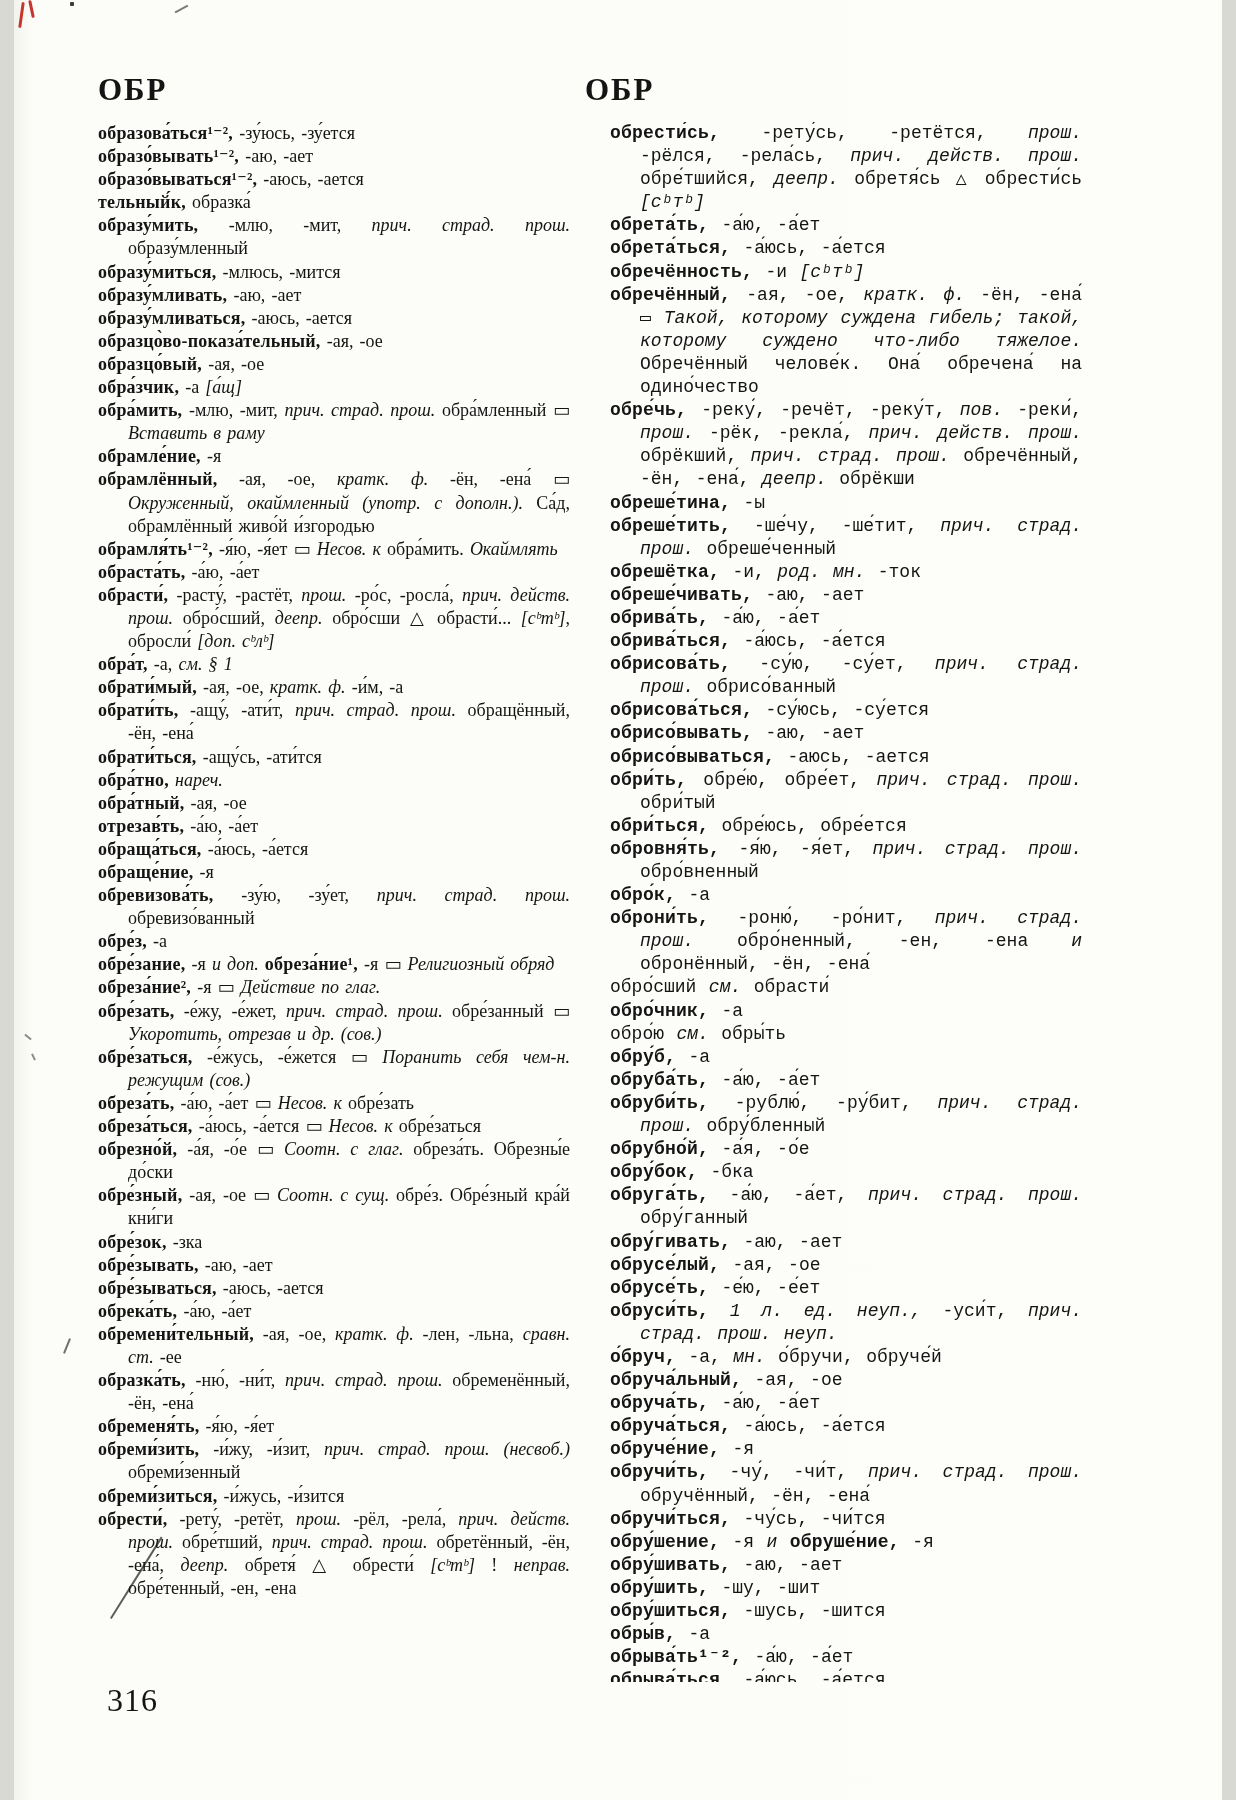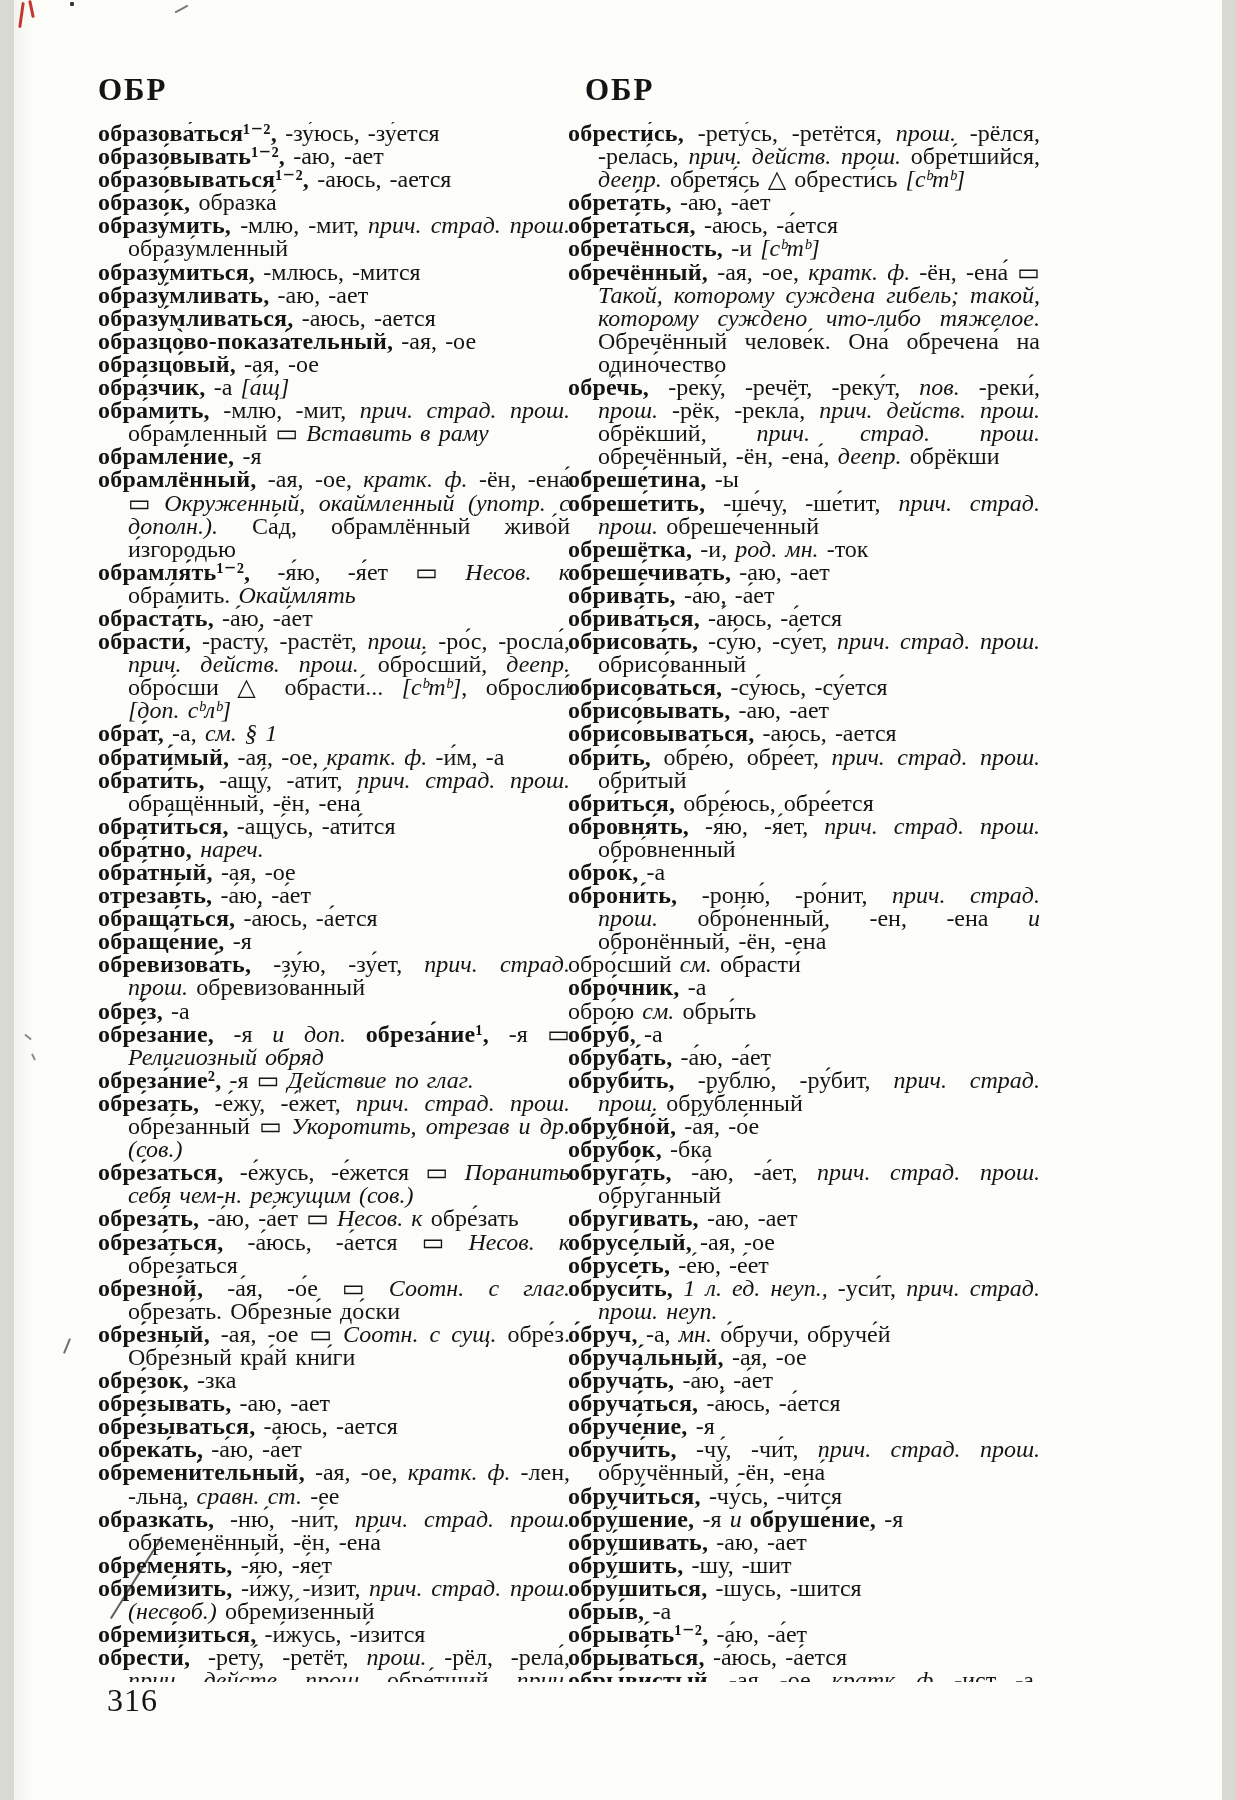--- a/index.html
+++ b/index.html
@@ -15,27 +15,27 @@
   }
   .colhead{
     position:absolute;top:72px;
     font-weight:bold;font-size:31px;letter-spacing:2px;
   }
   .colhead.left{left:84px;}
   .colhead.right{left:571px;}
   .col{
     position:absolute;top:122px;
     width:472px;
-    font-size:24px;line-height:23.1px;
+    font-size:18px;line-height:23.1px;
     text-align:justify;
     word-spacing:0.09em;
     height:1560px;overflow:hidden;
   }
   .col.left{left:84px;}
-  .col.right{left:554px;}
+  .col.right{left:596px;font-family:Liberation Mono, monospace;}
   .entry{
     text-indent:-30px;
     padding-left:30px;
   }
   .entry b{font-weight:700;letter-spacing:0.2px;}
   .entry i{font-style:italic;}
   .pagenum{
     position:absolute;left:93px;top:1682px;
     font-size:32px;letter-spacing:1px;
   }
@@ -65,21 +65,21 @@
   <div class="mark pencil1"></div>
 
   <div class="colhead left">ОБР</div>
 
   <div class="colhead right">ОБР</div>
 
   <div class="col left">
       <div class="entry"><b>образова́ться¹⁻²,</b> -зу́юсь, -зу́ется</div>
       <div class="entry"><b>образо́вывать¹⁻²,</b> -аю, -ает</div>
       <div class="entry"><b>образо́вываться¹⁻²,</b> -аюсь, -ается</div>
-      <div class="entry"><b>образо́к,</b> образка́</div>
+      <div class="entry"><b>тельный́к,</b> образка́</div>
       <div class="entry"><b>образу́мить,</b> -млю, -мит, <i>прич. страд. прош.</i> образу́мленный</div>
       <div class="entry"><b>образу́миться,</b> -млюсь, -мится</div>
       <div class="entry"><b>образу́мливать,</b> -аю, -ает</div>
       <div class="entry"><b>образу́мливаться,</b> -аюсь, -ается</div>
       <div class="entry"><b>образцо̀во-показа́тельный,</b> -ая, -ое</div>
       <div class="entry"><b>образцо́вый,</b> -ая, -ое</div>
       <div class="entry"><b>обра́зчик,</b> -а <i>[а́щ]</i></div>
       <div class="entry"><b>обра́мить,</b> -млю, -мит, <i>прич. страд. прош.</i> обра́мленный ▭ <i>Вставить в раму</i></div>
       <div class="entry"><b>обрамле́ние,</b> -я</div>
       <div class="entry"><b>обрамлённый,</b> -ая, -ое, <i>кратк. ф.</i> -ён, -ена́ ▭ <i>Окруженный, окаймленный (употр. с дополн.).</i> Са́д, обрамлённый живо́й и́згородью</div>

